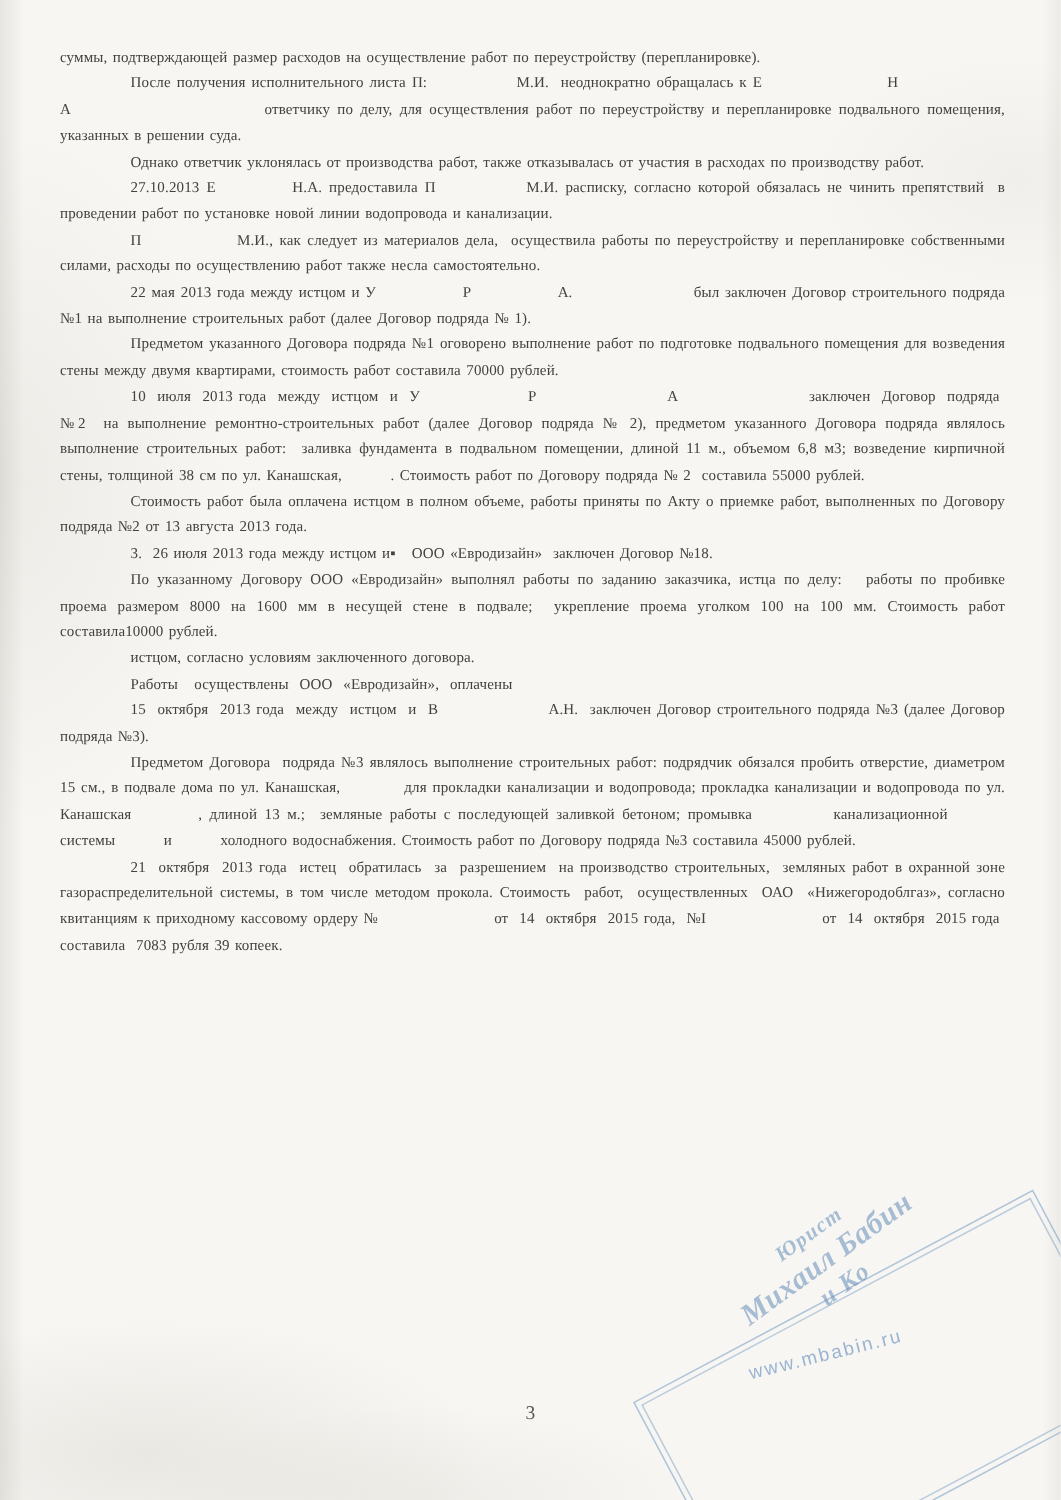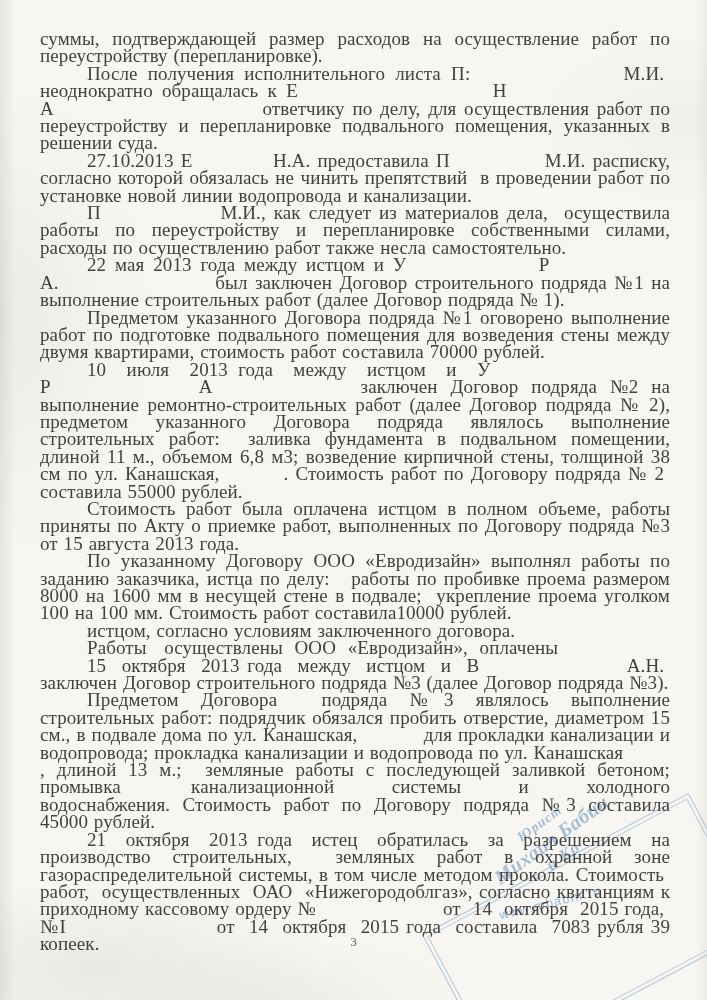--- a/index.html
+++ b/index.html
@@ -18,21 +18,21 @@
   }
   .page { position: absolute; inset: 0; }
 
   .text-block {
     position: absolute; left: 40px; top: 30px; width: 630px;
     z-index: 2;
   }
   p.para {
     margin: 0;
     text-align: justify;
-    font-size: 19px;
+    font-size: 10px;
     line-height: 17.4px;
     color: #44413e;
     letter-spacing: 0.1px;
     word-spacing: 1px;
   }
   p.para.indent { text-indent: 47px; }
 
   .page-number {
     position: absolute; left: 0; top: 934px; width: 707px;
     text-align: center;
@@ -84,26 +84,28 @@
     <div class="s1">Юрист</div>
     <div class="s2">Михаил Бабин</div>
     <div class="s3">и Ко</div>
   </div>
 
   <div class="stamp-url">www.mbabin.ru</div>
 
   <div class="text-block">
       <p class="para">суммы, подтверждающей размер расходов на осуществление работ по переустройству (перепланировке).</p>
       <p class="para indent">После получения исполнительного листа П:&nbsp;&nbsp;&nbsp;&nbsp;&nbsp;&nbsp;&nbsp;&nbsp;&nbsp;&nbsp;&nbsp;&nbsp;&nbsp;&nbsp; М.И.&nbsp; неоднократно обращалась к Е&nbsp;&nbsp;&nbsp;&nbsp;&nbsp;&nbsp;&nbsp;&nbsp;&nbsp;&nbsp;&nbsp;&nbsp;&nbsp;&nbsp;&nbsp;&nbsp;&nbsp;&nbsp;&nbsp;&nbsp; Н&nbsp;&nbsp;&nbsp;&nbsp;&nbsp;&nbsp;&nbsp;&nbsp;&nbsp;&nbsp;&nbsp;&nbsp;&nbsp;&nbsp;&nbsp;&nbsp;&nbsp;&nbsp; А&nbsp;&nbsp;&nbsp;&nbsp;&nbsp;&nbsp;&nbsp;&nbsp;&nbsp;&nbsp;&nbsp;&nbsp;&nbsp;&nbsp;&nbsp;&nbsp;&nbsp;&nbsp;&nbsp;&nbsp;&nbsp;&nbsp;&nbsp;&nbsp;&nbsp;&nbsp; ответчику по делу, для осуществления работ по переустройству и перепланировке подвального помещения, указанных в решении суда.</p>
+      <p class="para indent">Однако ответчик уклонялась от производства работ, также отказывалась от участия в расходах по производству работ.</p>
       <p class="para indent">27.10.2013 Е&nbsp;&nbsp;&nbsp;&nbsp;&nbsp;&nbsp;&nbsp;&nbsp;&nbsp;&nbsp; Н.А. предоставила П&nbsp;&nbsp;&nbsp;&nbsp;&nbsp;&nbsp;&nbsp;&nbsp;&nbsp;&nbsp;&nbsp;&nbsp; М.И. расписку, согласно которой обязалась не чинить препятствий&nbsp; в проведении работ по установке новой линии водопровода и канализации.</p>
       <p class="para indent">П&nbsp;&nbsp;&nbsp;&nbsp;&nbsp;&nbsp;&nbsp;&nbsp;&nbsp;&nbsp;&nbsp;&nbsp;&nbsp;&nbsp; М.И., как следует из материалов дела,&nbsp; осуществила работы по переустройству и перепланировке собственными силами, расходы по осуществлению работ также несла самостоятельно.</p>
       <p class="para indent">22 мая 2013 года между истцом и У&nbsp;&nbsp;&nbsp;&nbsp;&nbsp;&nbsp;&nbsp;&nbsp;&nbsp;&nbsp;&nbsp;&nbsp;&nbsp;&nbsp; Р&nbsp;&nbsp;&nbsp;&nbsp;&nbsp;&nbsp;&nbsp;&nbsp;&nbsp;&nbsp;&nbsp;&nbsp;&nbsp;&nbsp; А.&nbsp;&nbsp;&nbsp;&nbsp;&nbsp;&nbsp;&nbsp;&nbsp;&nbsp;&nbsp;&nbsp;&nbsp;&nbsp;&nbsp;&nbsp;&nbsp;&nbsp;&nbsp;&nbsp;&nbsp; был заключен Договор строительного подряда №1 на выполнение строительных работ (далее Договор подряда № 1).</p>
       <p class="para indent">Предметом указанного Договора подряда №1 оговорено выполнение работ по подготовке подвального помещения для возведения стены между двумя квартирами, стоимость работ составила 70000 рублей.</p>
       <p class="para indent">10&nbsp; июля&nbsp; 2013 года&nbsp; между&nbsp; истцом&nbsp; и&nbsp; У&nbsp;&nbsp;&nbsp;&nbsp;&nbsp;&nbsp;&nbsp;&nbsp;&nbsp;&nbsp;&nbsp;&nbsp;&nbsp;&nbsp;&nbsp;&nbsp;&nbsp;&nbsp; Р&nbsp;&nbsp;&nbsp;&nbsp;&nbsp;&nbsp;&nbsp;&nbsp;&nbsp;&nbsp;&nbsp;&nbsp;&nbsp;&nbsp;&nbsp;&nbsp;&nbsp;&nbsp;&nbsp;&nbsp;&nbsp;&nbsp; А&nbsp;&nbsp;&nbsp;&nbsp;&nbsp;&nbsp;&nbsp;&nbsp;&nbsp;&nbsp;&nbsp;&nbsp;&nbsp;&nbsp;&nbsp;&nbsp;&nbsp;&nbsp;&nbsp;&nbsp;&nbsp;&nbsp; заключен&nbsp; Договор&nbsp; подряда&nbsp; №2&nbsp; на выполнение ремонтно-строительных работ (далее Договор подряда № 2), предметом указанного Договора подряда являлось выполнение строительных работ:&nbsp; заливка фундамента в подвальном помещении, длиной 11 м., объемом 6,8 м3; возведение кирпичной стены, толщиной 38 см по ул. Канашская,&nbsp;&nbsp;&nbsp;&nbsp;&nbsp;&nbsp;&nbsp;&nbsp; . Стоимость работ по Договору подряда № 2&nbsp; составила 55000 рублей.</p>
-      <p class="para indent">Стоимость работ была оплачена истцом в полном объеме, работы приняты по Акту о приемке работ, выполненных по Договору подряда №3 от 15 августа 2013 года.</p>
+      <p class="para indent">Стоимость работ была оплачена истцом в полном объеме, работы приняты по Акту о приемке работ, выполненных по Договору подряда №2 от 13 августа 2013 года.</p>
+      <p class="para indent">3.&nbsp; 26 июля 2013 года между истцом и▪&nbsp;&nbsp; ООО «Евродизайн»&nbsp; заключен Договор №18.</p>
       <p class="para indent">По указанному Договору ООО «Евродизайн» выполнял работы по заданию заказчика, истца по делу:&nbsp;&nbsp; работы по пробивке проема размером 8000 на 1600 мм в несущей стене в подвале;&nbsp; укрепление проема уголком 100 на 100 мм. Стоимость работ составила10000 рублей.</p>
       <p class="para indent">истцом, согласно условиям заключенного договора.</p>
       <p class="para indent">Работы&nbsp;&nbsp; осуществлены&nbsp; ООО&nbsp; «Евродизайн»,&nbsp; оплачены</p>
       <p class="para indent">15&nbsp; октября&nbsp; 2013 года&nbsp; между&nbsp; истцом&nbsp; и&nbsp; В&nbsp;&nbsp;&nbsp;&nbsp;&nbsp;&nbsp;&nbsp;&nbsp;&nbsp;&nbsp;&nbsp;&nbsp;&nbsp;&nbsp;&nbsp;&nbsp;&nbsp;&nbsp; А.Н.&nbsp; заключен Договор строительного подряда №3 (далее Договор подряда №3).</p>
       <p class="para indent">Предметом Договора&nbsp; подряда №3 являлось выполнение строительных работ: подрядчик обязался пробить отверстие, диаметром 15 см., в подвале дома по ул. Канашская,&nbsp;&nbsp;&nbsp;&nbsp;&nbsp;&nbsp;&nbsp;&nbsp;&nbsp;&nbsp; для прокладки канализации и водопровода; прокладка канализации и водопровода по ул. Канашская&nbsp;&nbsp;&nbsp;&nbsp;&nbsp;&nbsp;&nbsp;&nbsp; , длиной 13 м.;&nbsp; земляные работы с последующей заливкой бетоном; промывка&nbsp;&nbsp;&nbsp;&nbsp;&nbsp;&nbsp;&nbsp;&nbsp;&nbsp;&nbsp; канализационной&nbsp;&nbsp;&nbsp;&nbsp;&nbsp;&nbsp;&nbsp;&nbsp; системы&nbsp;&nbsp;&nbsp;&nbsp;&nbsp;&nbsp;&nbsp;&nbsp; и&nbsp;&nbsp;&nbsp;&nbsp;&nbsp;&nbsp;&nbsp;&nbsp; холодного водоснабжения. Стоимость работ по Договору подряда №3 составила 45000 рублей.</p>
       <p class="para indent">21&nbsp; октября&nbsp; 2013 года&nbsp; истец&nbsp; обратилась&nbsp; за&nbsp; разрешением&nbsp; на производство строительных,&nbsp; земляных работ в охранной зоне газораспределительной системы, в том числе методом прокола. Стоимость&nbsp; работ,&nbsp; осуществленных&nbsp; ОАО&nbsp; «Нижегородоблгаз», согласно квитанциям к приходному кассовому ордеру №&nbsp;&nbsp;&nbsp;&nbsp;&nbsp;&nbsp;&nbsp;&nbsp;&nbsp;&nbsp;&nbsp;&nbsp;&nbsp;&nbsp;&nbsp;&nbsp;&nbsp;&nbsp;&nbsp;&nbsp; от&nbsp; 14&nbsp; октября&nbsp; 2015 года,&nbsp; №I&nbsp;&nbsp;&nbsp;&nbsp;&nbsp;&nbsp;&nbsp;&nbsp;&nbsp;&nbsp;&nbsp;&nbsp;&nbsp;&nbsp;&nbsp;&nbsp;&nbsp;&nbsp;&nbsp;&nbsp; от&nbsp; 14&nbsp; октября&nbsp; 2015 года&nbsp; составила&nbsp; 7083 рубля 39 копеек.</p>
     </div>
 
   <div class="page-number">3</div>
 

